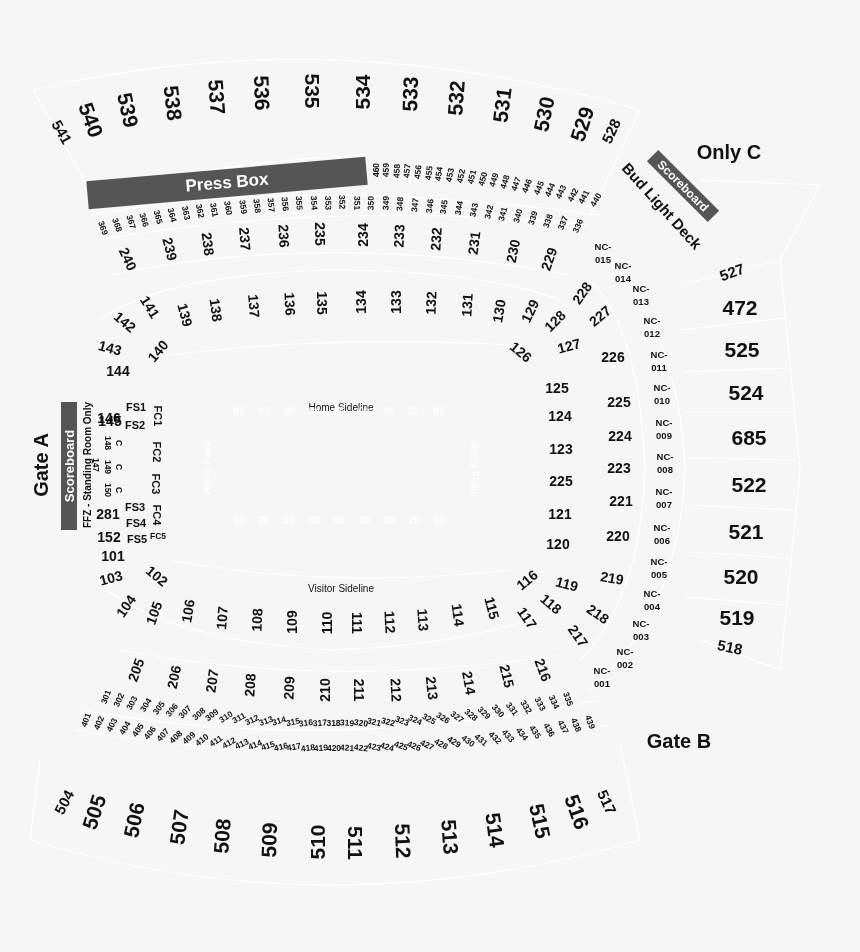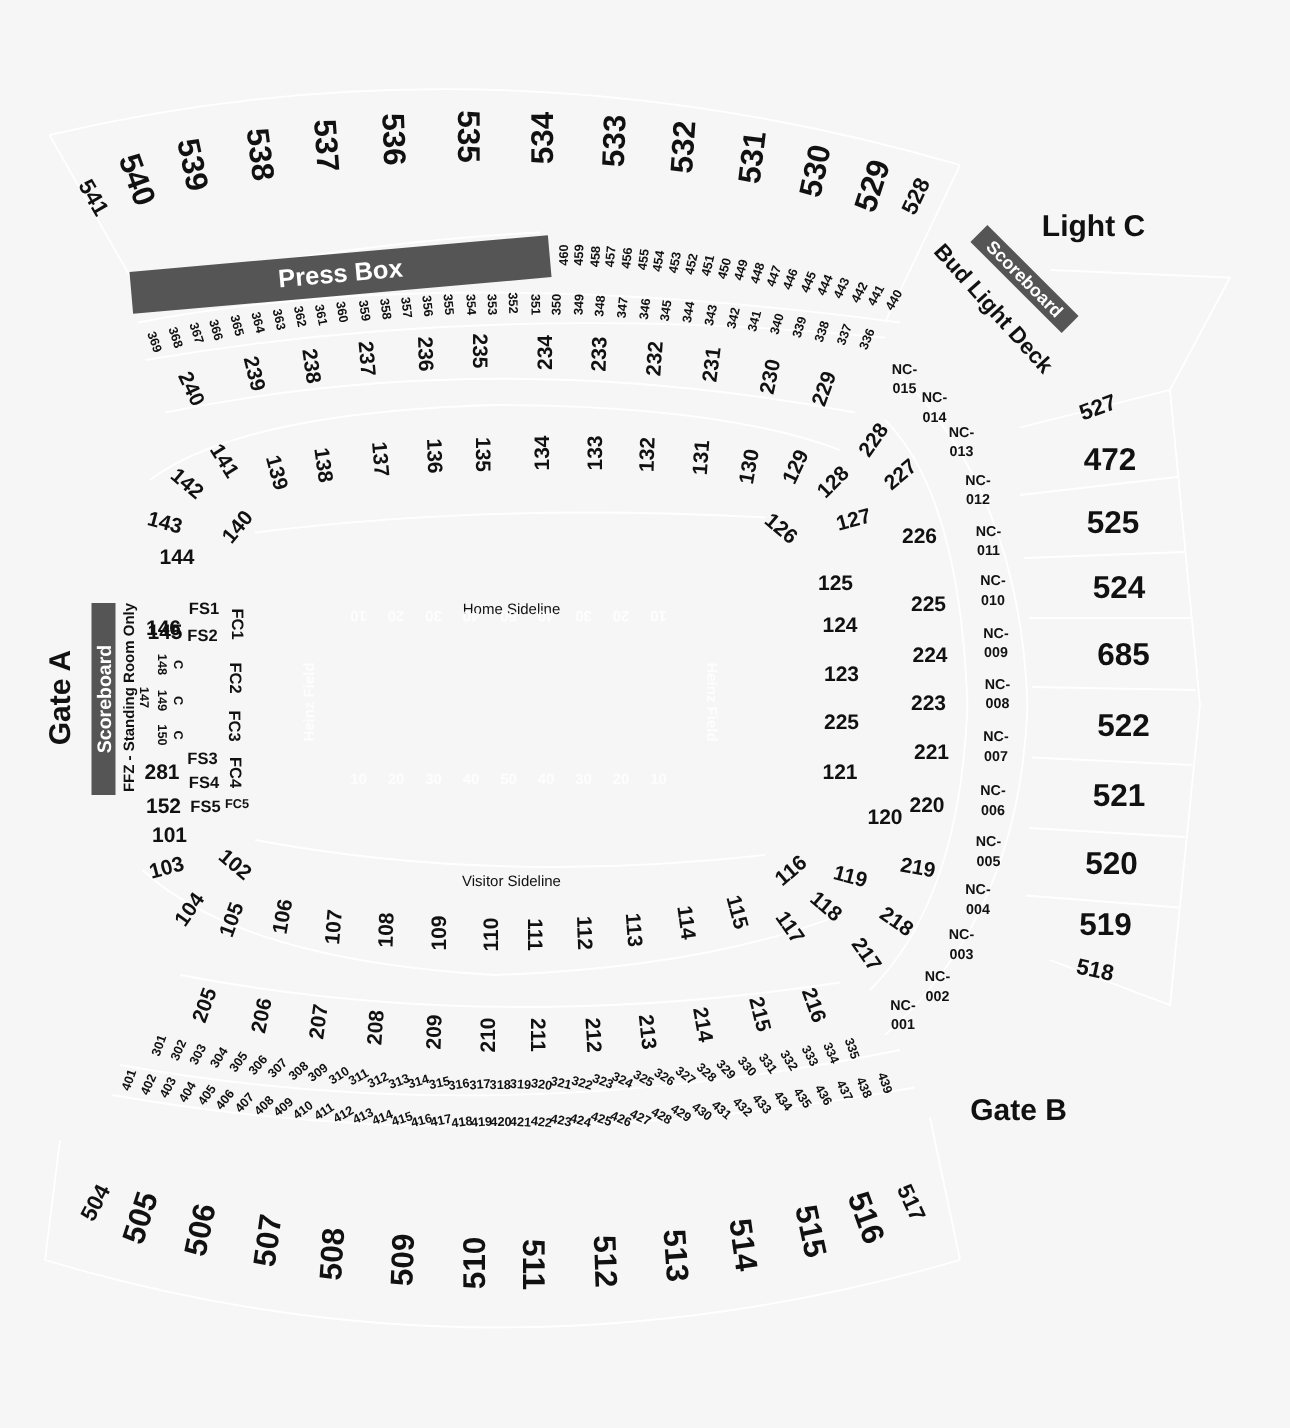--- a/index.html
+++ b/index.html
@@ -180,21 +180,21 @@
       <div class="lbl s1" style="left: 492px; top: 608px; --r: 75deg;">115</div>
       <div class="lbl s1" style="left: 527px; top: 580px; --r: -40deg;">116</div>
       <div class="lbl s1" style="left: 527px; top: 618px; --r: 55deg;">117</div>
       <div class="lbl s1" style="left: 551px; top: 604px; --r: 40deg;">118</div>
       <div class="lbl s1" style="left: 567px; top: 584px; --r: 15deg;">119</div>
       <div class="lbl s1" style="left: 557px; top: 388px; --r: 0deg;">125</div>
       <div class="lbl s1" style="left: 560px; top: 416px; --r: 0deg;">124</div>
       <div class="lbl s1" style="left: 561px; top: 449px; --r: 0deg;">123</div>
       <div class="lbl s1" style="left: 561px; top: 481px; --r: 0deg;">225</div>
       <div class="lbl s1" style="left: 560px; top: 514px; --r: 0deg;">121</div>
-      <div class="lbl s1" style="left: 590px; top: 544px; --r: 0deg;">120</div>
+      <div class="lbl s1" style="left: 558px; top: 544px; --r: 0deg;">120</div>
       <div class="lbl small" style="left: 136px; top: 407px; --r: 0deg;">FS1</div>
       <div class="lbl small" style="left: 135px; top: 425px; --r: 0deg;">FS2</div>
       <div class="lbl small" style="left: 157px; top: 416px; --r: 90deg;">FC1</div>
       <div class="lbl small" style="left: 156px; top: 452px; --r: 90deg;">FC2</div>
       <div class="lbl small" style="left: 155px; top: 484px; --r: 90deg;">FC3</div>
       <div class="lbl small" style="left: 156px; top: 515px; --r: 90deg;">FC4</div>
       <div class="lbl small" style="left: 135px; top: 507px; --r: 0deg;">FS3</div>
       <div class="lbl small" style="left: 136px; top: 523px; --r: 0deg;">FS4</div>
       <div class="lbl small" style="left: 137px; top: 539px; --r: 0deg;">FS5</div>
       <div class="lbl s34" style="left: 158px; top: 536px; --r: 0deg;">FC5</div>
@@ -367,21 +367,21 @@
     </div>
 
   <div class="banner" style="left:227px;top:183px;width:280px;height:28px;font-size:17px;--r:-5deg;">Press Box</div>
   <div class="banner" style="left:69px;top:466px;width:128px;height:16px;font-size:13px;--r:-90deg;">Scoreboard</div>
   <div class="banner" style="left:683px;top:186px;width:86px;height:16px;font-size:12px;--r:45deg;">Scoreboard</div>
   <div class="gate" style="left:662px;top:206px;font-size:15px;--r:48deg;">Bud Light Deck</div>
   <div class="vert" style="left:87px;top:465px;font-size:10px;">FFZ - Standing Room Only</div>
 
   <div class="gate" style="left:41px;top:465px;--r:-90deg;">Gate A</div>
   <div class="gate" style="left:679px;top:741px;">Gate B</div>
-  <div class="gate" style="left:729px;top:152px;">Light C</div>
+  <div class="gate" style="left:729px;top:152px;">Only C</div>
 
   <div class="sideline" style="left:341px;top:376px;">Home Sideline</div>
   <div class="sideline" style="left:341px;top:557px;">Visitor Sideline</div>
   <div class="vert yard" style="left:207px;top:468px;color:#fff;">Heinz Field</div>
   <div class="vert yard" style="left:474px;top:468px;color:#fff;--r:90deg;transform:translate(-50%,-50%) rotate(90deg);">Heinz Field</div>
   <div id="yards-top">
       <div class="yard" style="left: 239px; top: 410px; --r: 180deg;">10</div>
       <div class="yard" style="left: 264px; top: 410px; --r: 180deg;">20</div>
       <div class="yard" style="left: 289px; top: 410px; --r: 180deg;">30</div>
       <div class="yard" style="left: 314px; top: 410px; --r: 180deg;">40</div>

